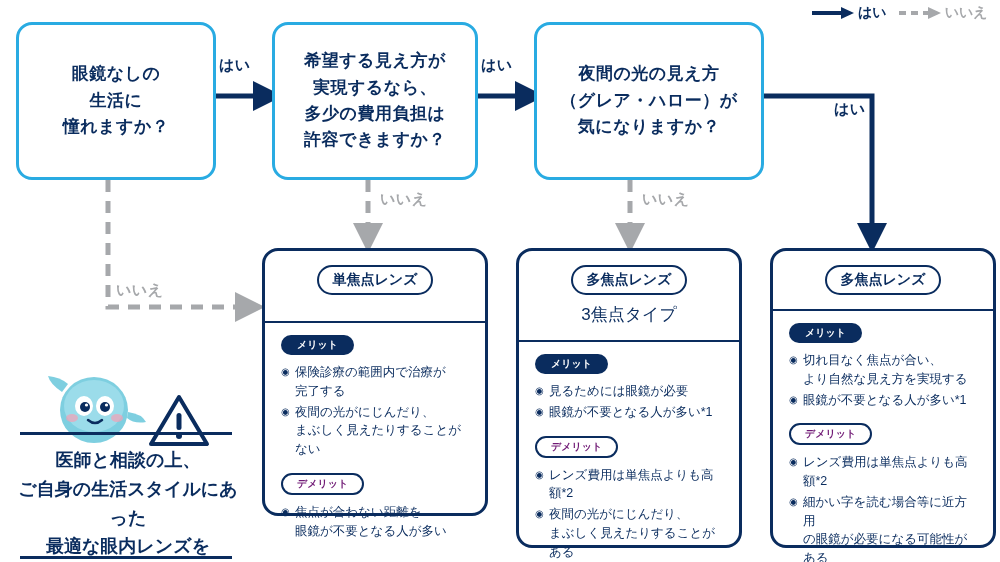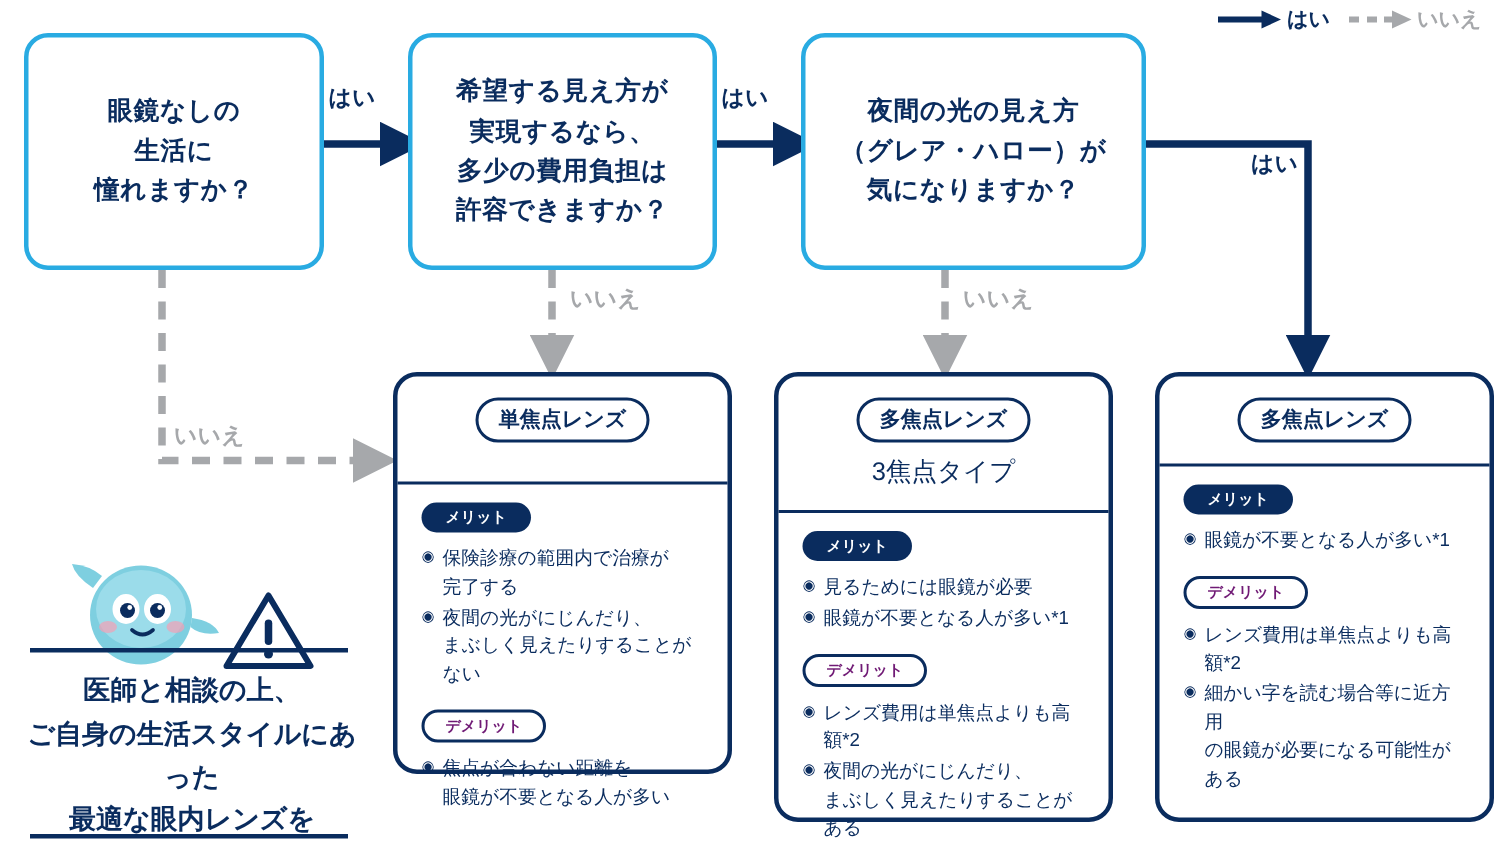--- a/index.html
+++ b/index.html
@@ -284,20 +284,22 @@
       <li>夜間の光がにじんだり、
 まぶしく見えたりすることがある</li>
     </ul>
   </div>
 
   <div class="abs rbox" style="left:770px; top:248px; width:226px; height:300px;">
     <span class="rtitle-pill">多焦点レンズ</span>
     <div class="rdiv"></div>
     <span class="tagpill">メリット</span>
     <ul class="bullets">
+      <li>切れ目なく焦点が合い、
+より自然な見え方を実現する</li>
       <li>眼鏡が不要となる人が多い*1</li>
     </ul>
     <span class="tagpill demerit">デメリット</span>
     <ul class="bullets">
       <li>レンズ費用は単焦点よりも高額*2</li>
       <li>細かい字を読む場合等に近方用
 の眼鏡が必要になる可能性がある</li>
     </ul>
   </div>
 

